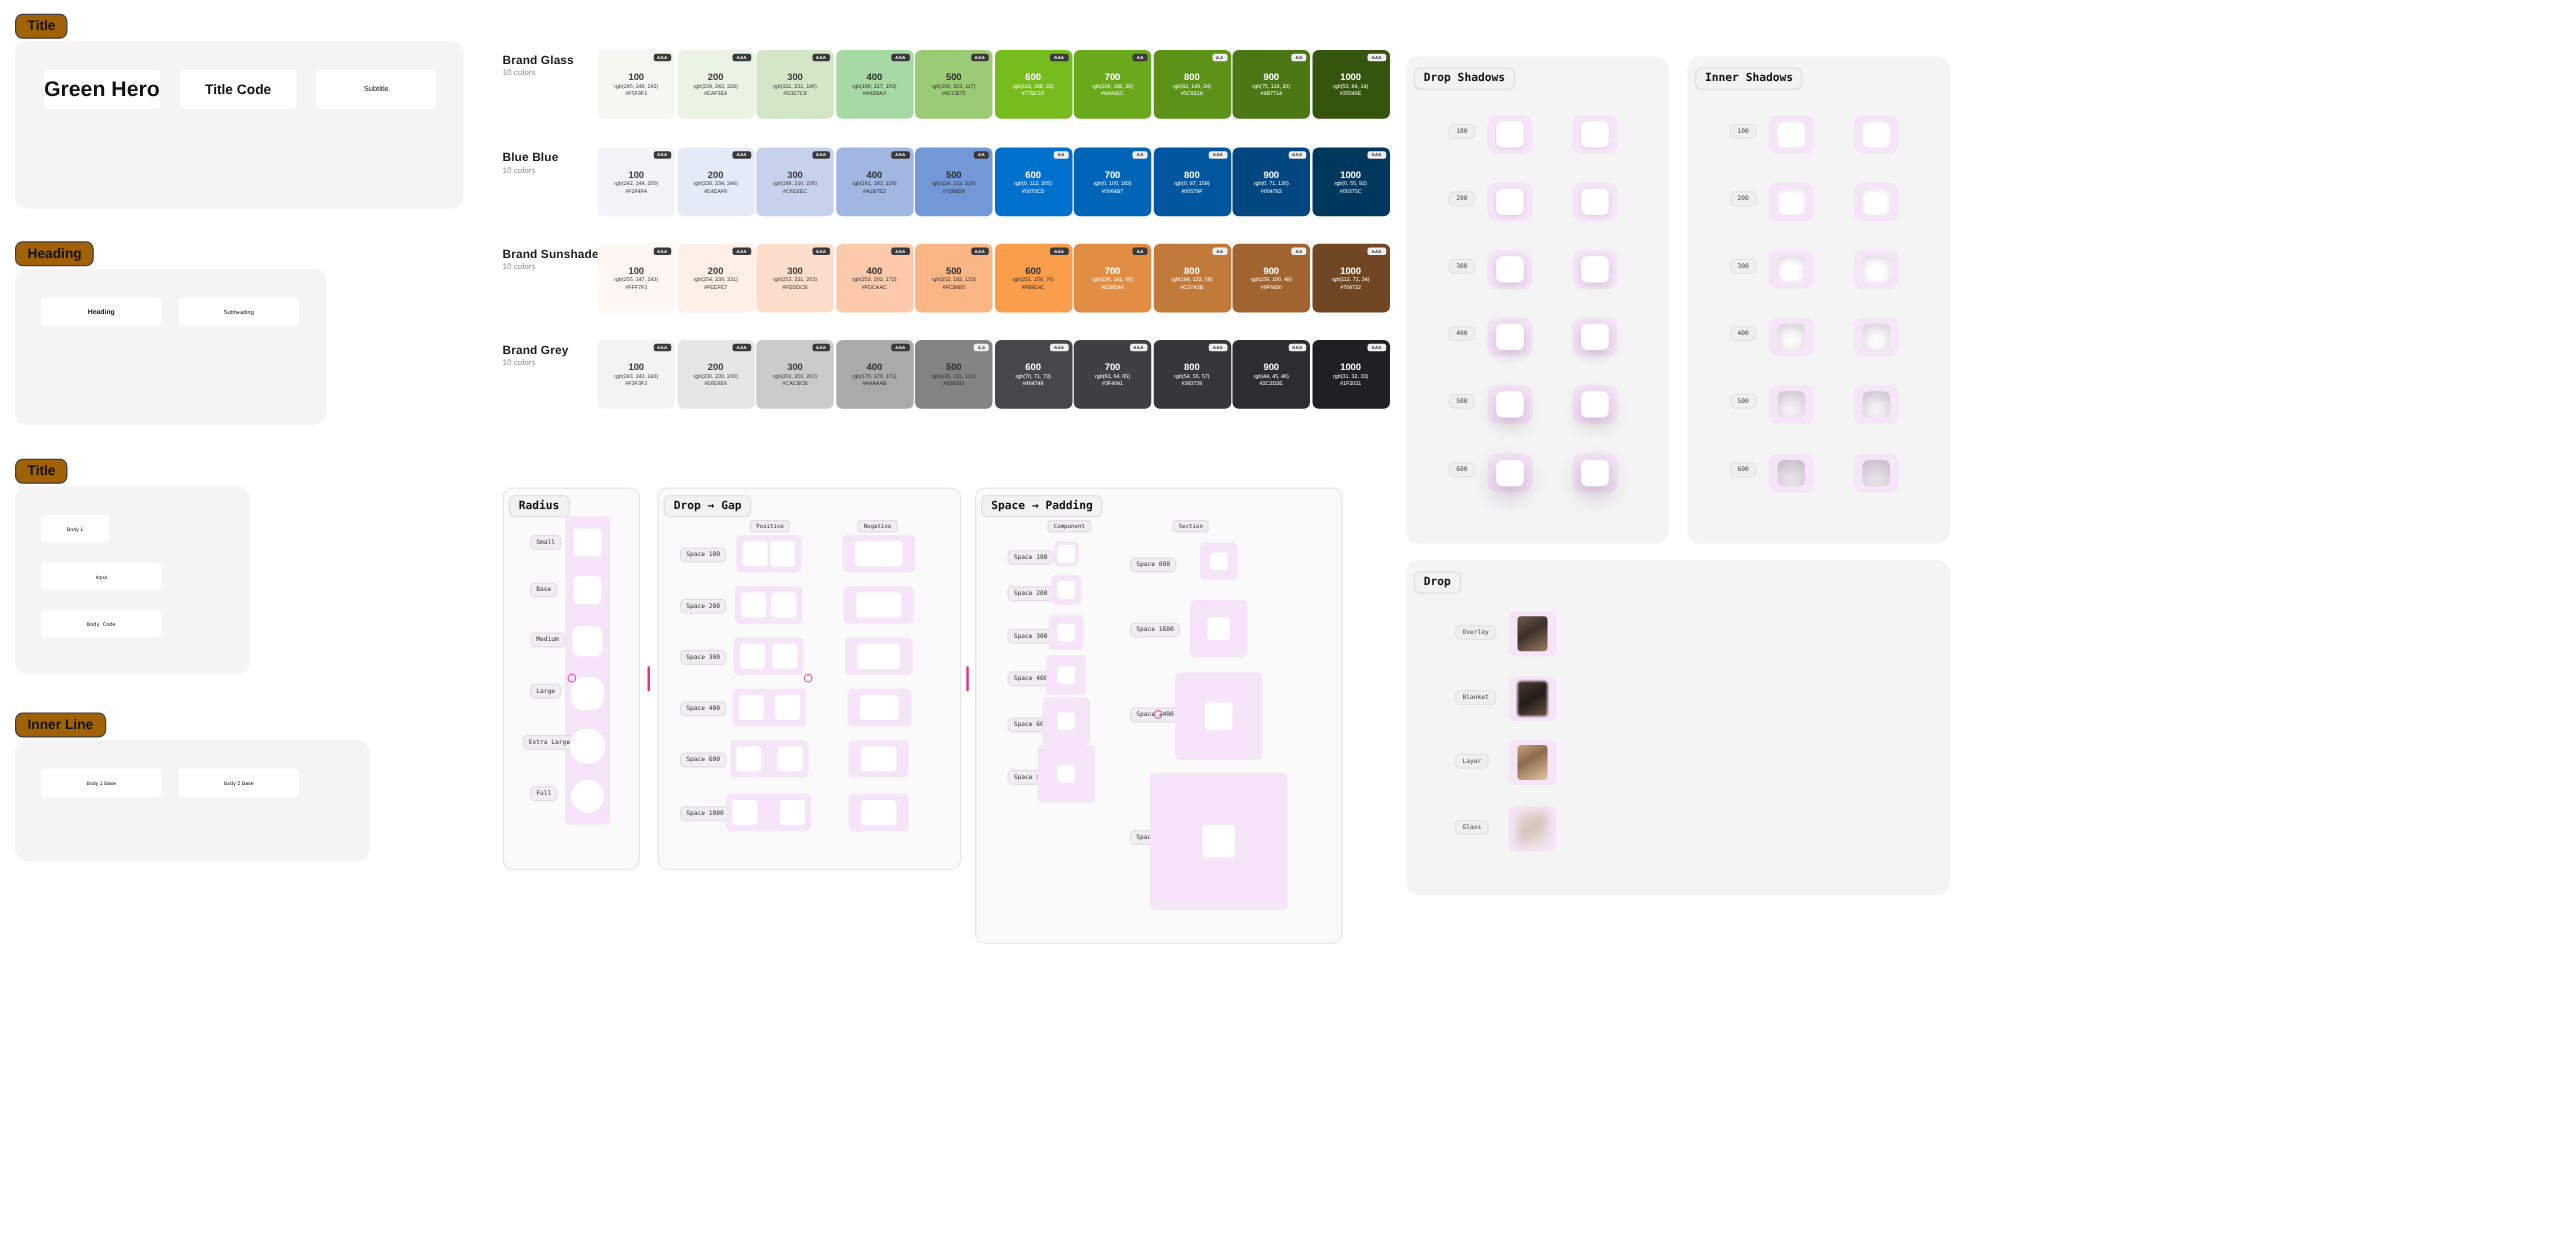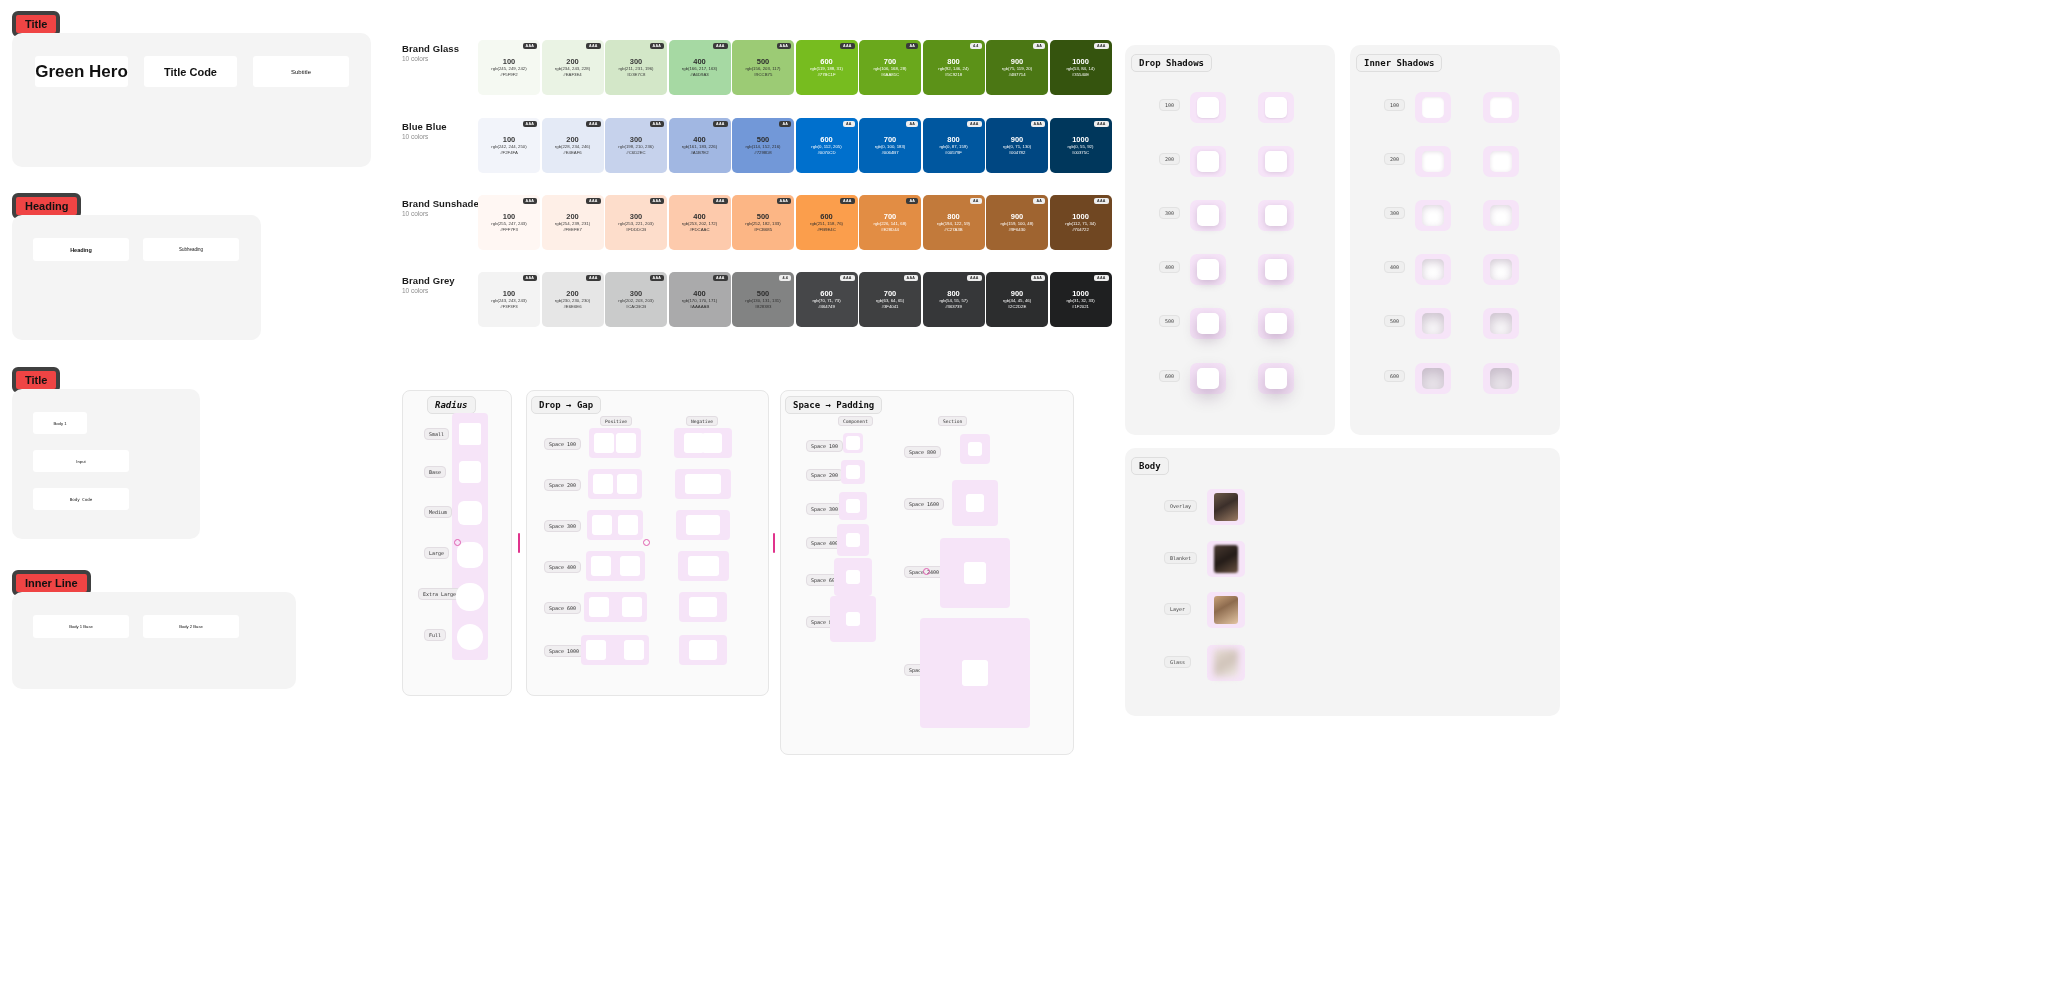--- a/index.html
+++ b/index.html
@@ -10,22 +10,22 @@
     font-family:"Liberation Sans", sans-serif;
     color:#1c1c1c;
     overflow:hidden;
     position:relative;
   }
   .canvas { position:absolute; inset:0; }
 
   
   .chip {
     position:absolute;
-    background:#ef4444;
-    border:4px solid #404040;
+    background:#a16207;
+    border:1px solid #404040;
     border-radius:6px;
     font-weight:700;
     color:#111;
     display:flex; align-items:center; justify-content:center;
     padding:3px 9px;
     white-space:nowrap;
     text-align:center;
   }
 
   
@@ -443,21 +443,21 @@
       </div>
       <div class="swatch" style="left:1049.5px; top:272px; width:62px; height:55px; background:#1F2021; color:#ffffff;">
         <div class="badge light">AAA</div>
         <div class="step">1000</div>
         <div class="rgb">rgb(31, 32, 33)</div>
         <div class="hex">#1F2021</div>
       </div>
     </div>
 
   <div class="panel" style="left:402px; top:390px; width:110px; height:306px;"></div>
-  <div class="panel-title" style="left:427px; top:396px;font-style:italic;">Radius</div>
+  <div class="panel-title" style="left:407px; top:396px;">Radius</div>
   <div class="lav" style="left:452px; top:413px; width:36px; height:247px;"></div>
   <div id="radius-root">
       <div class="tok" style="left:424px; top:428px;">Small</div>
       <div class="wht" style="left:459px; top:423px; width:22px; height:22px; border-radius:2px;"></div>
       <div class="tok" style="left:424px; top:466px;">Base</div>
       <div class="wht" style="left:459px; top:461px; width:22px; height:22px; border-radius:4px;"></div>
       <div class="tok" style="left:424px; top:506px;">Medium</div>
       <div class="wht" style="left:458px; top:501px; width:24px; height:24px; border-radius:6px;"></div>
       <div class="tok" style="left:424px; top:547px;">Large</div>
       <div class="wht" style="left:457px; top:542px; width:26px; height:26px; border-radius:9px;"></div>
@@ -622,21 +622,21 @@
       <div class="shadow-plate" style="left:1483px; top:308px; width:36px; height:31px;"></div>
       <div class="shadow-inner" style="left:1490px; top:313px; width:22px; height:21px; box-shadow:inset 0 5px 14px rgba(60,20,70,0.28);"></div>
       <div class="eff-lbl" style="left:1384px; top:370px;">600</div>
       <div class="shadow-plate" style="left:1415px; top:363px; width:36px; height:31px;"></div>
       <div class="shadow-inner" style="left:1422px; top:368px; width:22px; height:21px; box-shadow:inset 0 6px 18px rgba(60,20,70,0.33);"></div>
       <div class="shadow-plate" style="left:1483px; top:363px; width:36px; height:31px;"></div>
       <div class="shadow-inner" style="left:1490px; top:368px; width:22px; height:21px; box-shadow:inset 0 6px 18px rgba(60,20,70,0.33);"></div>
     </div>
 
   <div class="eff-panel" style="left:1125px; top:448px; width:435px; height:268px;"></div>
-  <div class="eff-title" style="left:1131px; top:457px;">Body</div>
+  <div class="eff-title" style="left:1131px; top:457px;">Drop</div>
   <div id="blur-root">
       <div class="eff-lbl" style="left:1164px; top:500px;">Overlay</div>
       <div class="blur-tile" style="left:1207px; top:489px; width:38px; height:36px;"></div>
       <div class="blur-img" style="left:1214px; top:493px; width:24px; height:28px; background:linear-gradient(150deg,#6d5a4a 0%,#3b2f2a 45%,#9a7b63 100%); filter:blur(0px);"></div>
       <div class="eff-lbl" style="left:1164px; top:552px;">Blanket</div>
       <div class="blur-tile" style="left:1207px; top:541px; width:38px; height:36px;"></div>
       <div class="blur-img" style="left:1214px; top:545px; width:24px; height:28px; background:linear-gradient(150deg,#4a3b32 0%,#241c18 50%,#6b5443 100%); filter:blur(0.8px);"></div>
       <div class="eff-lbl" style="left:1164px; top:603px;">Layer</div>
       <div class="blur-tile" style="left:1207px; top:592px; width:38px; height:36px;"></div>
       <div class="blur-img" style="left:1214px; top:596px; width:24px; height:28px; background:linear-gradient(150deg,#c9a27a 0%,#8d6b4e 40%,#e3c5a3 100%); filter:blur(0.4px);"></div>

